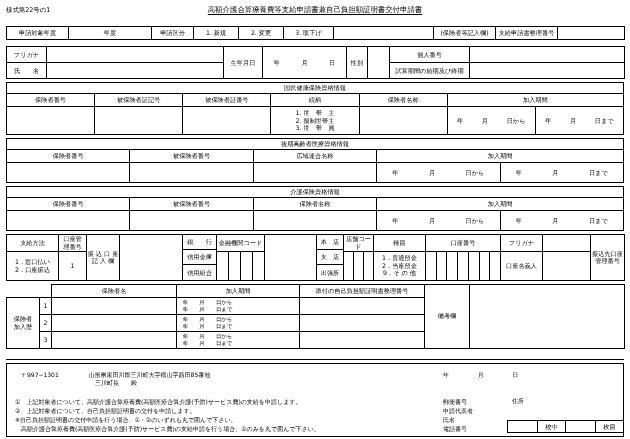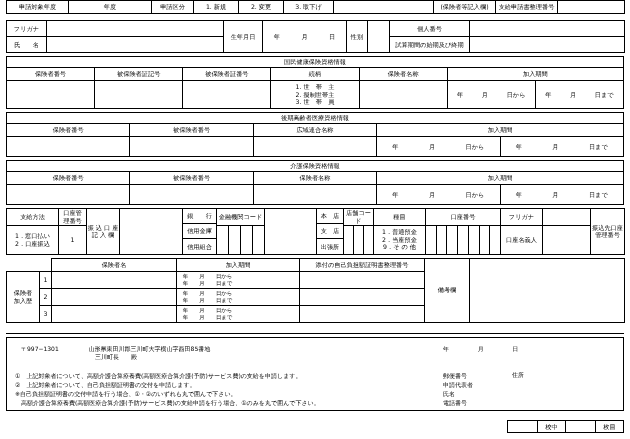--- a/index.html
+++ b/index.html
@@ -96,20 +96,24 @@
 
   .sectionbar { font-size: 6.2px; }
 
   .lbl-stack { line-height:1.2; }
 </style>
 </head>
 <body>
 
 <div class="page">
 
+  <div class="hdr-row">
+    <div class="form-no">様式第22号の1</div>
+    <div class="doc-title">高額介護合算療養費等支給申請書兼自己負担額証明書交付申請書</div>
+  </div>
 
   <div class="band">
     <table class="frm" style="width:618px;">
       <tbody>
           <tr>
         <td class="sh thick" style="width:62px;">申請対象年度</td>
         <td class="thick" style="width:83px;">年度</td>
         <td class="sh thick" style="width:42px;">申請区分</td>
         <td class="thick" style="width:45px;">1. 新規</td>
         <td class="thick" style="width:45px;">2. 変更</td>

